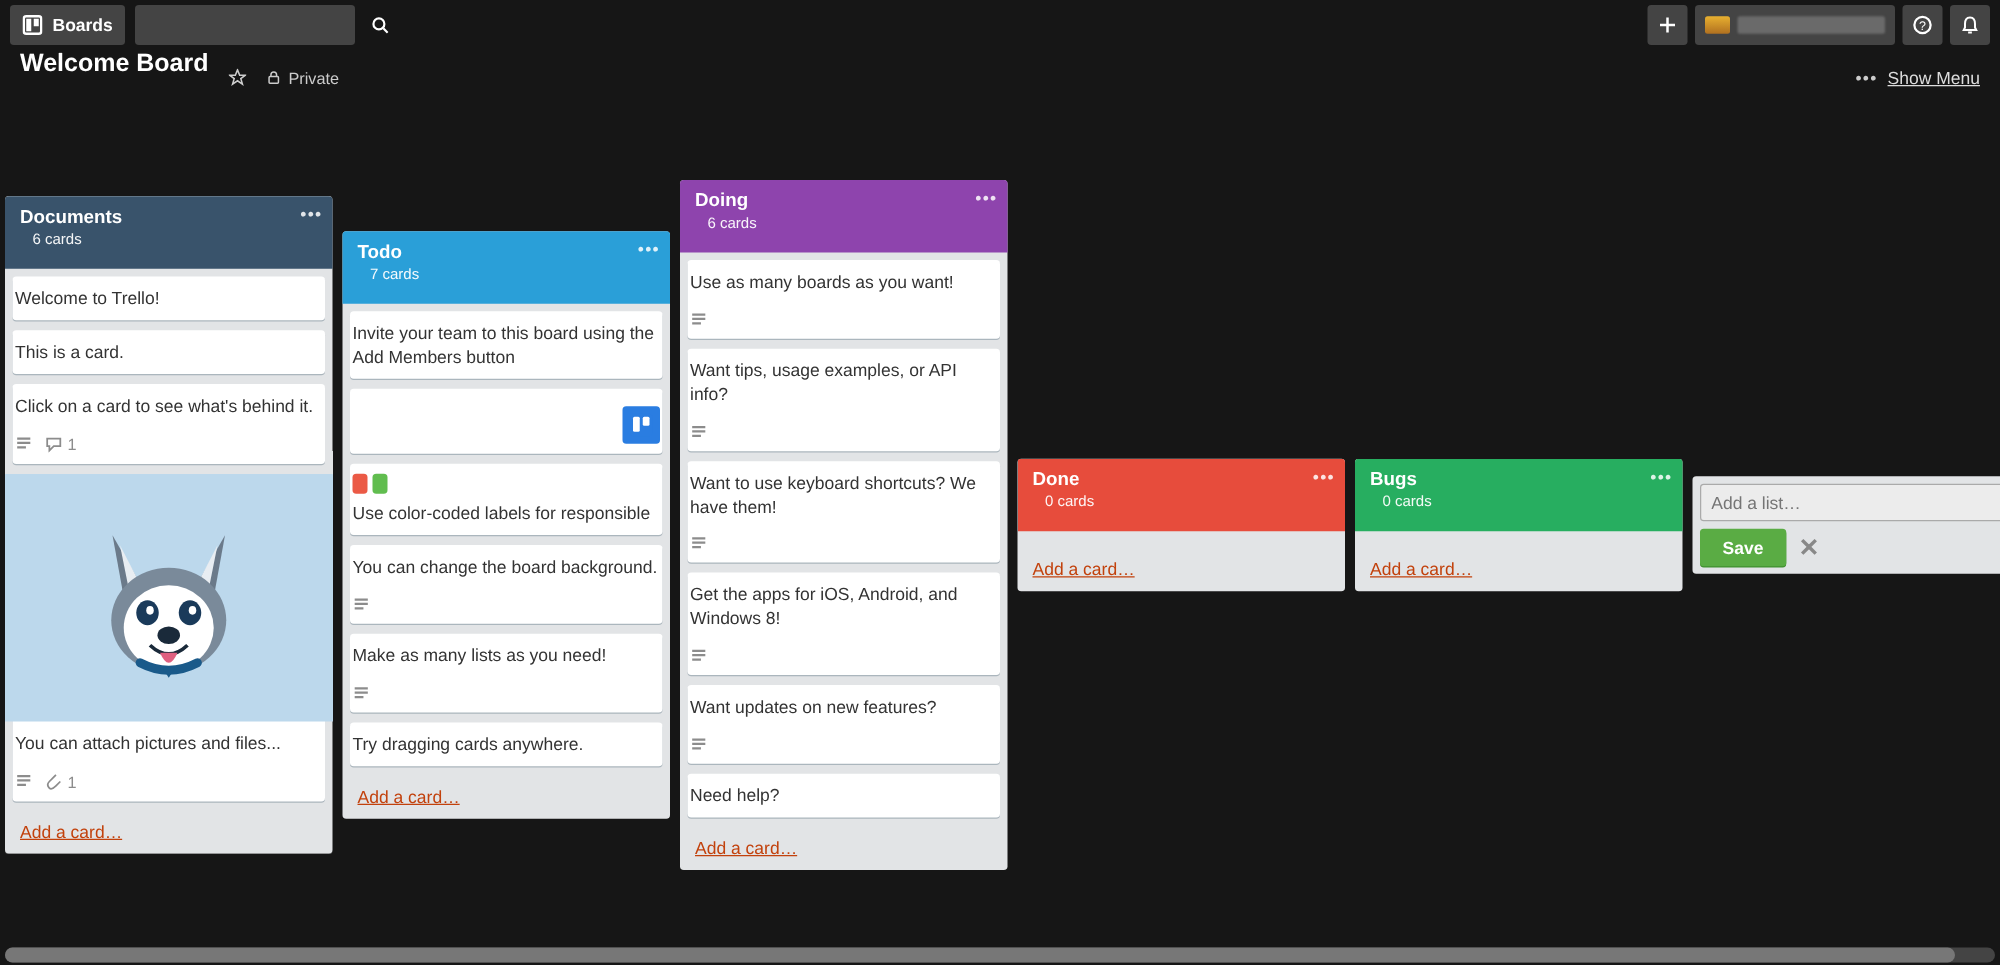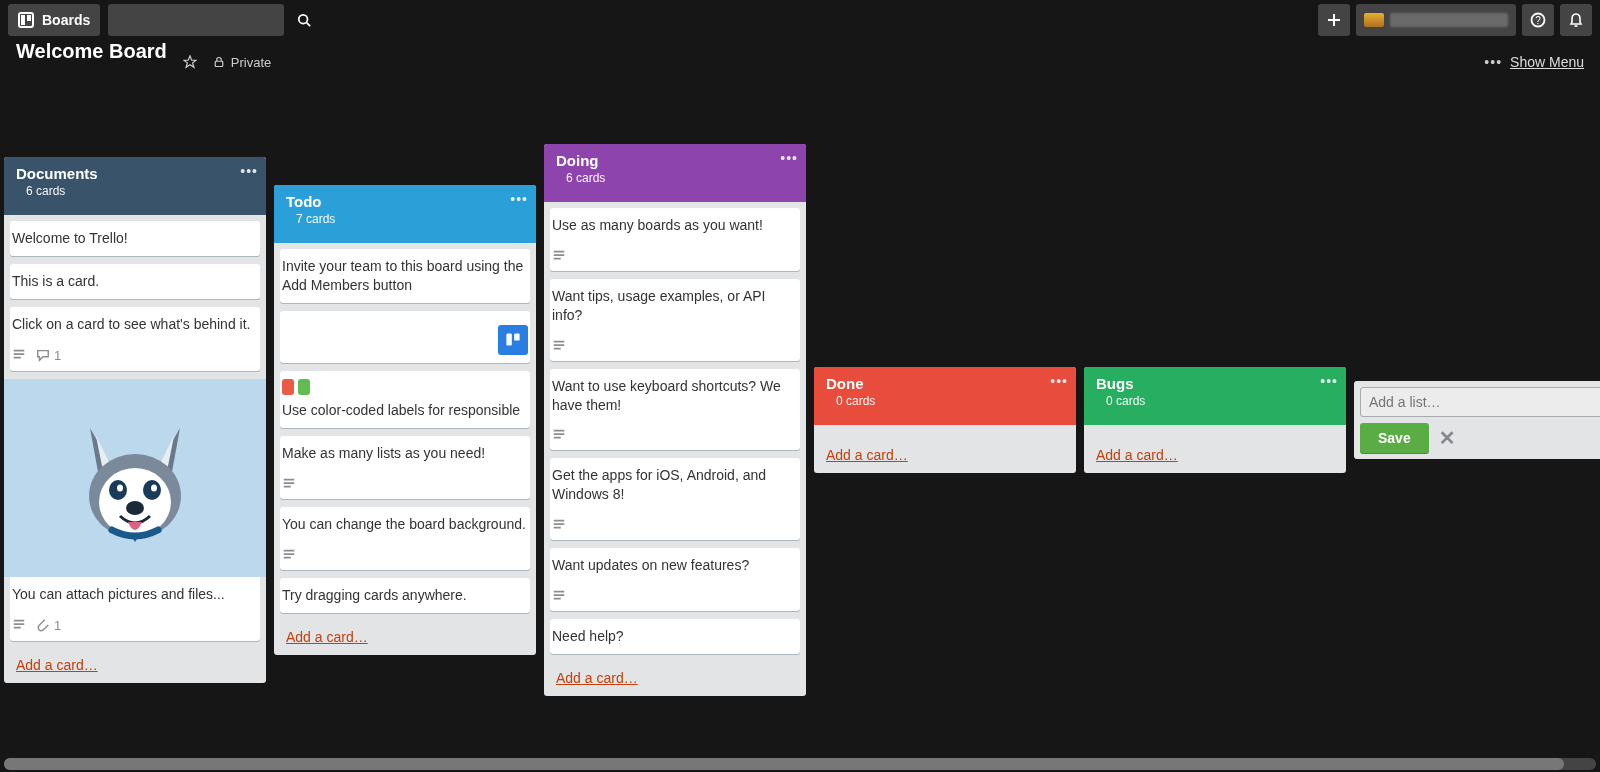--- a/index.html
+++ b/index.html
@@ -406,35 +406,35 @@
           </div>
         </div>
         <div class="card">
           <div class="labels">
             <span class="label-chip lbl-red"></span>
             <span class="label-chip lbl-green"></span>
           </div>
           <div class="title">Use color-coded labels for responsible</div>
         </div>
         <div class="card">
+          <div class="title">You can change the board background.</div>
+          <div class="card-row">
+            <div class="badges">
+              <span class="badge">
+                <svg width="14" height="14" viewBox="0 0 16 16">
+                  <line x1="2" y1="3" x2="14" y2="3" stroke="#8c8c8c" stroke-width="2"></line>
+                  <line x1="2" y1="7" x2="14" y2="7" stroke="#8c8c8c" stroke-width="2"></line>
+                  <line x1="2" y1="11" x2="10" y2="11" stroke="#8c8c8c" stroke-width="2"></line>
+                </svg>
+              </span>
+            </div>
+          </div>
+        </div>
+        <div class="card">
           <div class="title">Make as many lists as you need!</div>
-          <div class="card-row">
-            <div class="badges">
-              <span class="badge">
-                <svg width="14" height="14" viewBox="0 0 16 16">
-                  <line x1="2" y1="3" x2="14" y2="3" stroke="#8c8c8c" stroke-width="2"></line>
-                  <line x1="2" y1="7" x2="14" y2="7" stroke="#8c8c8c" stroke-width="2"></line>
-                  <line x1="2" y1="11" x2="10" y2="11" stroke="#8c8c8c" stroke-width="2"></line>
-                </svg>
-              </span>
-            </div>
-          </div>
-        </div>
-        <div class="card">
-          <div class="title">You can change the board background.</div>
           <div class="card-row">
             <div class="badges">
               <span class="badge">
                 <svg width="14" height="14" viewBox="0 0 16 16">
                   <line x1="2" y1="3" x2="14" y2="3" stroke="#8c8c8c" stroke-width="2"></line>
                   <line x1="2" y1="7" x2="14" y2="7" stroke="#8c8c8c" stroke-width="2"></line>
                   <line x1="2" y1="11" x2="10" y2="11" stroke="#8c8c8c" stroke-width="2"></line>
                 </svg>
               </span>
             </div>

